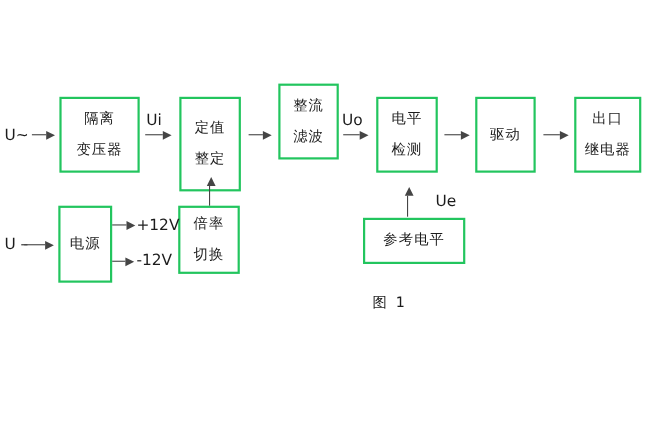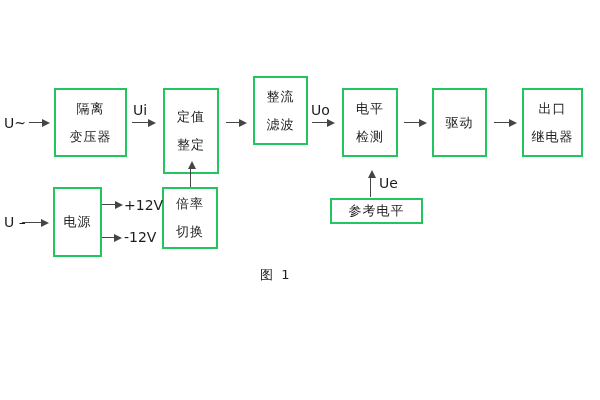--- a/index.html
+++ b/index.html
@@ -20,21 +20,21 @@
   .arrow-r{position:absolute;height:0;border-top:1px solid #454545;}
   .arrow-r::after{
     content:"";position:absolute;right:-8px;top:-4px;width:0;height:0;
     border-left:8px solid #454545;border-top:4px solid transparent;border-bottom:4px solid transparent;
   }
   .arrow-u{position:absolute;width:0;border-left:1px solid #454545;}
   .arrow-u::after{
     content:"";position:absolute;top:-8px;left:-3.5px;width:0;height:0;
     border-bottom:8px solid #454545;border-left:4px solid transparent;border-right:4px solid transparent;
   }
-  .caption{position:absolute;font-size:13px;letter-spacing:2px;color:#1c1c1c;text-align:left;}
+  .caption{position:absolute;font-size:13px;letter-spacing:2px;color:#1c1c1c;text-align:right;}
 </style>
 </head>
 <body>
 
 <div class="canvas">
 
   <div class="box" style="left:54px;top:88px;width:73px;height:69px">
     <span>隔离</span>
     <span>变压器</span>
   </div>
@@ -65,29 +65,29 @@
 
   <div class="box" style="left:53px;top:187px;width:49px;height:70px">
     <span>电源</span>
   </div>
 
   <div class="box" style="left:162px;top:187px;width:56px;height:62px">
     <span>倍率</span>
     <span>切换</span>
   </div>
 
-  <div class="box" style="left:330px;top:198px;width:93px;height:26px;line-height:16px">
+  <div class="box" style="left:330px;top:198px;width:93px;height:42px;line-height:16px">
     <span>参考电平</span>
   </div>
 
   <span class="lbl" style="left:4px;top:116px">U~</span>
   <span class="lbl" style="left:4px;top:215px">U –</span>
   <span class="lbl" style="left:133px;top:103px">Ui</span>
   <span class="lbl" style="left:311px;top:103px">Uo</span>
-  <span class="lbl" style="left:379px;top:176px">Ue</span>
+  <span class="lbl" style="left:396px;top:176px">Ue</span>
   <span class="lbl" style="left:124px;top:198px">+12V</span>
   <span class="lbl" style="left:124px;top:230px">-12V</span>
 
   <div class="arrow-r" style="left:29px;top:122px;width:13px"></div>
   <div class="arrow-r" style="left:132px;top:122px;width:16px"></div>
   <div class="arrow-r" style="left:226px;top:122px;width:13px"></div>
   <div class="arrow-r" style="left:312px;top:122px;width:15px"></div>
   <div class="arrow-r" style="left:404px;top:122px;width:15px"></div>
   <div class="arrow-r" style="left:494px;top:122px;width:15px"></div>
   <div class="arrow-r" style="left:102px;top:204px;width:13px"></div>

